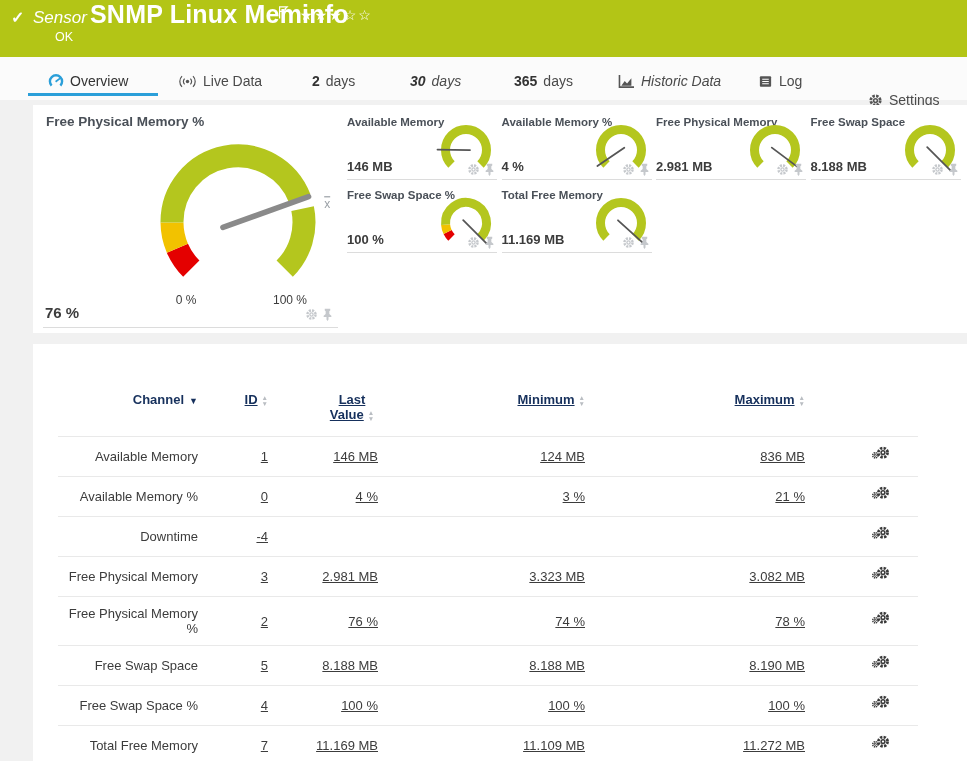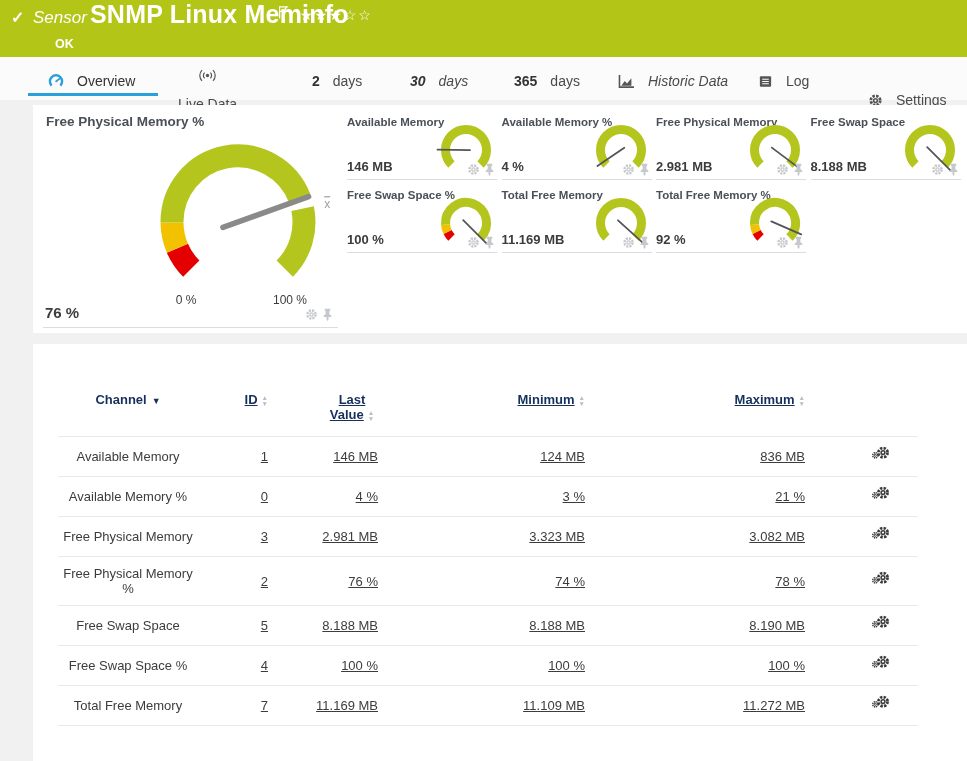--- a/index.html
+++ b/index.html
@@ -6,25 +6,25 @@
   html,body { width:967px; height:761px; }
   body { font-family:"Liberation Sans", sans-serif; background:#f1f1f1; position:relative; overflow:hidden; }
 
   
   .hdr { position:absolute; left:0; top:0; width:967px; height:57px; background:#b3c516; color:#fff; }
   .hdr-check { position:absolute; left:11px; top:8px; font-size:16px; font-weight:bold; }
   .hdr-kind { position:absolute; left:33px; top:8px; font-size:17px; font-style:italic; }
   .hdr-title { position:absolute; left:90px; top:0; font-size:25px; font-weight:bold; letter-spacing:0.2px; }
   .hdr-flag { position:absolute; left:278px; top:5px; }
   .hdr-stars { position:absolute; left:300px; top:7px; font-size:14px; letter-spacing:2px; cursor:pointer; }
-  .hdr-status { position:absolute; left:55px; top:30px; font-size:12.5px; font-weight:bold;margin-top:7px; }
+  .hdr-status { position:absolute; left:55px; top:30px; font-size:12.5px; font-weight:normal; }
 
   
   .tabbar { position:absolute; left:0; top:57px; width:967px; height:43px; background:#fbfbfb; }
-  .tab { position:absolute; top:11px; height:26px; display:flex; align-items:center; gap:13px;
+  .tab { position:absolute; top:11px; height:26px; display:flex; align-items:center; gap:6px;
          font-size:14px; color:#4a4a4a; cursor:pointer; white-space:nowrap; }
   .tab .tab-num { font-weight:bold; color:#333; }
   .tab.active { color:#333; }
   .tab-underline { position:absolute; left:28px; top:36px; width:130px; height:3px; background:#2b9fd9; }
   .tab-icon { display:inline-flex; align-items:center; }
 
   
   .panel { position:absolute; background:#fff; }
   .gauges-panel { left:33px; top:105px; width:934px; height:228px; }
   .table-panel  { left:33px; top:344px; width:934px; height:417px; }
@@ -47,21 +47,21 @@
   .mini-title { position:absolute; left:0; top:3px; font-size:11.5px; font-weight:bold; color:#4a5058; white-space:nowrap; }
   .mini-value { position:absolute; left:0; top:46px; font-size:13px; font-weight:bold; color:#3c3c3c; }
   .mini-svg { position:absolute; left:88px; top:4px; }
   .mini-underline { position:absolute; left:0; top:66px; width:150px; border-bottom:1px solid #dcdcdc; }
   .mini-icons { right:2px; top:50px; }
 
   
   .chan-table { position:absolute; left:25px; top:40px; width:860px; border-collapse:collapse; table-layout:fixed; }
   .chan-table th { font-size:13px; font-weight:bold; color:#16305c; padding:8px 0 14px 0; vertical-align:top; cursor:pointer; }
   .chan-table th.num, .chan-table td.num { text-align:right;text-decoration:underline; }
-  .chan-table th:first-child, .chan-table td:first-child { text-align:center; }
+  .chan-table th:first-child, .chan-table td:first-child { text-align:right; }
   .chan-table td { font-size:13px; color:#3c3c3c; padding:9px 0; }
   .chan-table tbody tr { border-top:1px solid #e9e9e9; }
   .chan-table tbody tr:last-child { border-bottom:1px solid #e9e9e9; }
   .sort-dbl { display:inline-flex; flex-direction:column; vertical-align:middle; margin-left:4px;
               font-size:6.5px; line-height:0.9; color:#b9bdc2; }
   .sort-active { font-size:9px; color:#16305c; margin-left:5px; }
   .th-lastvalue { width:52px; margin-left:auto; text-align:center; }
   .td-gear { text-align:right; padding-right:28px !important; }
   .td-gear span { cursor:pointer; display:inline-flex; }
 </style>
@@ -85,21 +85,21 @@
   <div class="tab-underline"></div>
 <div class="tab active" style="left: 48px;">
       <span class="tab-icon">
         <svg width="16" height="16" viewBox="0 0 16 16">
           <path d="M3.6 12.6A6.1 6.1 0 1 1 12.4 12.6" fill="none" stroke="#2b9fd9" stroke-width="2.4"></path>
           <path d="M7.6 8.8L12 5.4" stroke="#2b9fd9" stroke-width="1.8"></path>
         </svg>
       </span>
       <span>Overview</span>
     </div>
-    <div class="tab" style="left: 178px; flex-direction: column;">
+    <div class="tab" style="left: 178px;">
       <span class="tab-icon">
         <svg width="19" height="15" viewBox="0 0 19 15">
           <circle cx="9.5" cy="7.5" r="1.7" fill="#555"></circle>
           <path d="M6.6 4.6a4.1 4.1 0 0 0 0 5.8M12.4 4.6a4.1 4.1 0 0 1 0 5.8M4 2.2a7.5 7.5 0 0 0 0 10.6M15 2.2a7.5 7.5 0 0 1 0 10.6" fill="none" stroke="#555" stroke-width="1.2"></path>
         </svg>
       </span>
       <span>Live Data</span>
     </div>
     <div class="tab" style="left: 312px;">
       <span class="tab-num">2</span>
@@ -284,44 +284,20 @@
           </span>
         </div>
       </div>
       <div class="mini-cell" style="left: 154.5px; top: 73px;">
         <div class="mini-title">Total Free Memory</div>
         <svg class="mini-svg" width="62" height="62" viewBox="0 0 62 62">
           <path d="M16.5 47.5 A20.5 20.5 0 1 1 45.5 47.5" fill="none" stroke="#b4c61e" stroke-width="9"></path>
           <line x1="28.0" y1="30.3" x2="52.1" y2="52.2" stroke="#555" stroke-width="1.8" stroke-linecap="round"></line>
         </svg>
         <div class="mini-value">11.169 MB</div>
-        <div class="mini-underline"></div>
-        <div class="cell-icons mini-icons">
-          <span>
-            <svg width="13" height="13" viewBox="0 0 16 16">
-              <circle cx="8" cy="8" r="5" fill="none" stroke="#c5c8cc" stroke-width="3" stroke-dasharray="2.6 1.33"></circle>
-              <circle cx="8" cy="8" r="2" fill="none" stroke="#c5c8cc" stroke-width="1.6"></circle>
-            </svg>
-          </span>
-          <span>
-            <svg width="11" height="13" viewBox="0 0 12 14">
-              <path d="M3 0.8h6v1.8l-1 0.9v3l2.2 1.8v1.3H7.1v2.9L6 14l-1.1-1.5V9.6H1.8V8.3L4 6.5v-3l-1-0.9z" fill="#c5c8cc"></path>
-            </svg>
-          </span>
-        </div>
-      </div>
-      <div class="mini-cell" style="left: 309px; top: 73px;">
-        <div class="mini-title">Total Free Memory %</div>
-        <svg class="mini-svg" width="62" height="62" viewBox="0 0 62 62">
-          <path d="M16.5 47.5 A20.5 20.5 0 0 1 12.6 42.0" fill="none" stroke="#e40000" stroke-width="9"></path>
-          <path d="M12.6 42.0 A20.5 20.5 0 0 1 10.6 34.6" fill="none" stroke="#f2c200" stroke-width="9"></path>
-          <path d="M10.6 34.6 A20.5 20.5 0 1 1 45.5 47.5" fill="none" stroke="#b4c61e" stroke-width="9"></path>
-          <line x1="27.3" y1="31.4" x2="57.2" y2="44.3" stroke="#555" stroke-width="1.8" stroke-linecap="round"></line>
-        </svg>
-        <div class="mini-value">92 %</div>
         <div class="mini-underline"></div>
         <div class="cell-icons mini-icons">
           <span>
             <svg width="13" height="13" viewBox="0 0 16 16">
               <circle cx="8" cy="8" r="5" fill="none" stroke="#c5c8cc" stroke-width="3" stroke-dasharray="2.6 1.33"></circle>
               <circle cx="8" cy="8" r="2" fill="none" stroke="#c5c8cc" stroke-width="1.6"></circle>
             </svg>
           </span>
           <span>
             <svg width="11" height="13" viewBox="0 0 12 14">
@@ -399,20 +375,39 @@
                   <circle r="1.05" fill="none" stroke="#3a3a3a" stroke-width="1"></circle>
                 </g>
                 <g transform="translate(11,6.6)">
                   <circle r="5" fill="none" stroke="#3a3a3a" stroke-width="3" stroke-dasharray="2.6 1.33" transform="scale(0.92)"></circle>
                   <circle r="1.9" fill="none" stroke="#3a3a3a" stroke-width="1.5"></circle>
                 </g>
               </svg>
             </span></td>
         </tr>
         <tr>
+          <td>Downtime</td>
+          <td class="num">-4</td>
+          <td class="num"></td>
+          <td class="num"></td>
+          <td class="num"></td>
+          <td class="td-gear"><span>
+              <svg width="18" height="18" viewBox="0 0 18 18">
+                <g transform="translate(3.3,9.3)">
+                  <circle r="3.6" fill="none" stroke="#3a3a3a" stroke-width="2.1" stroke-dasharray="1.85 0.98" transform="scale(0.72)"></circle>
+                  <circle r="1.05" fill="none" stroke="#3a3a3a" stroke-width="1"></circle>
+                </g>
+                <g transform="translate(11,6.6)">
+                  <circle r="5" fill="none" stroke="#3a3a3a" stroke-width="3" stroke-dasharray="2.6 1.33" transform="scale(0.92)"></circle>
+                  <circle r="1.9" fill="none" stroke="#3a3a3a" stroke-width="1.5"></circle>
+                </g>
+              </svg>
+            </span></td>
+        </tr>
+        <tr>
           <td>Free Physical Memory</td>
           <td class="num">3</td>
           <td class="num">2.981 MB</td>
           <td class="num">3.323 MB</td>
           <td class="num">3.082 MB</td>
           <td class="td-gear"><span>
               <svg width="18" height="18" viewBox="0 0 18 18">
                 <g transform="translate(3.3,9.3)">
                   <circle r="3.6" fill="none" stroke="#3a3a3a" stroke-width="2.1" stroke-dasharray="1.85 0.98" transform="scale(0.72)"></circle>
                   <circle r="1.05" fill="none" stroke="#3a3a3a" stroke-width="1"></circle>

